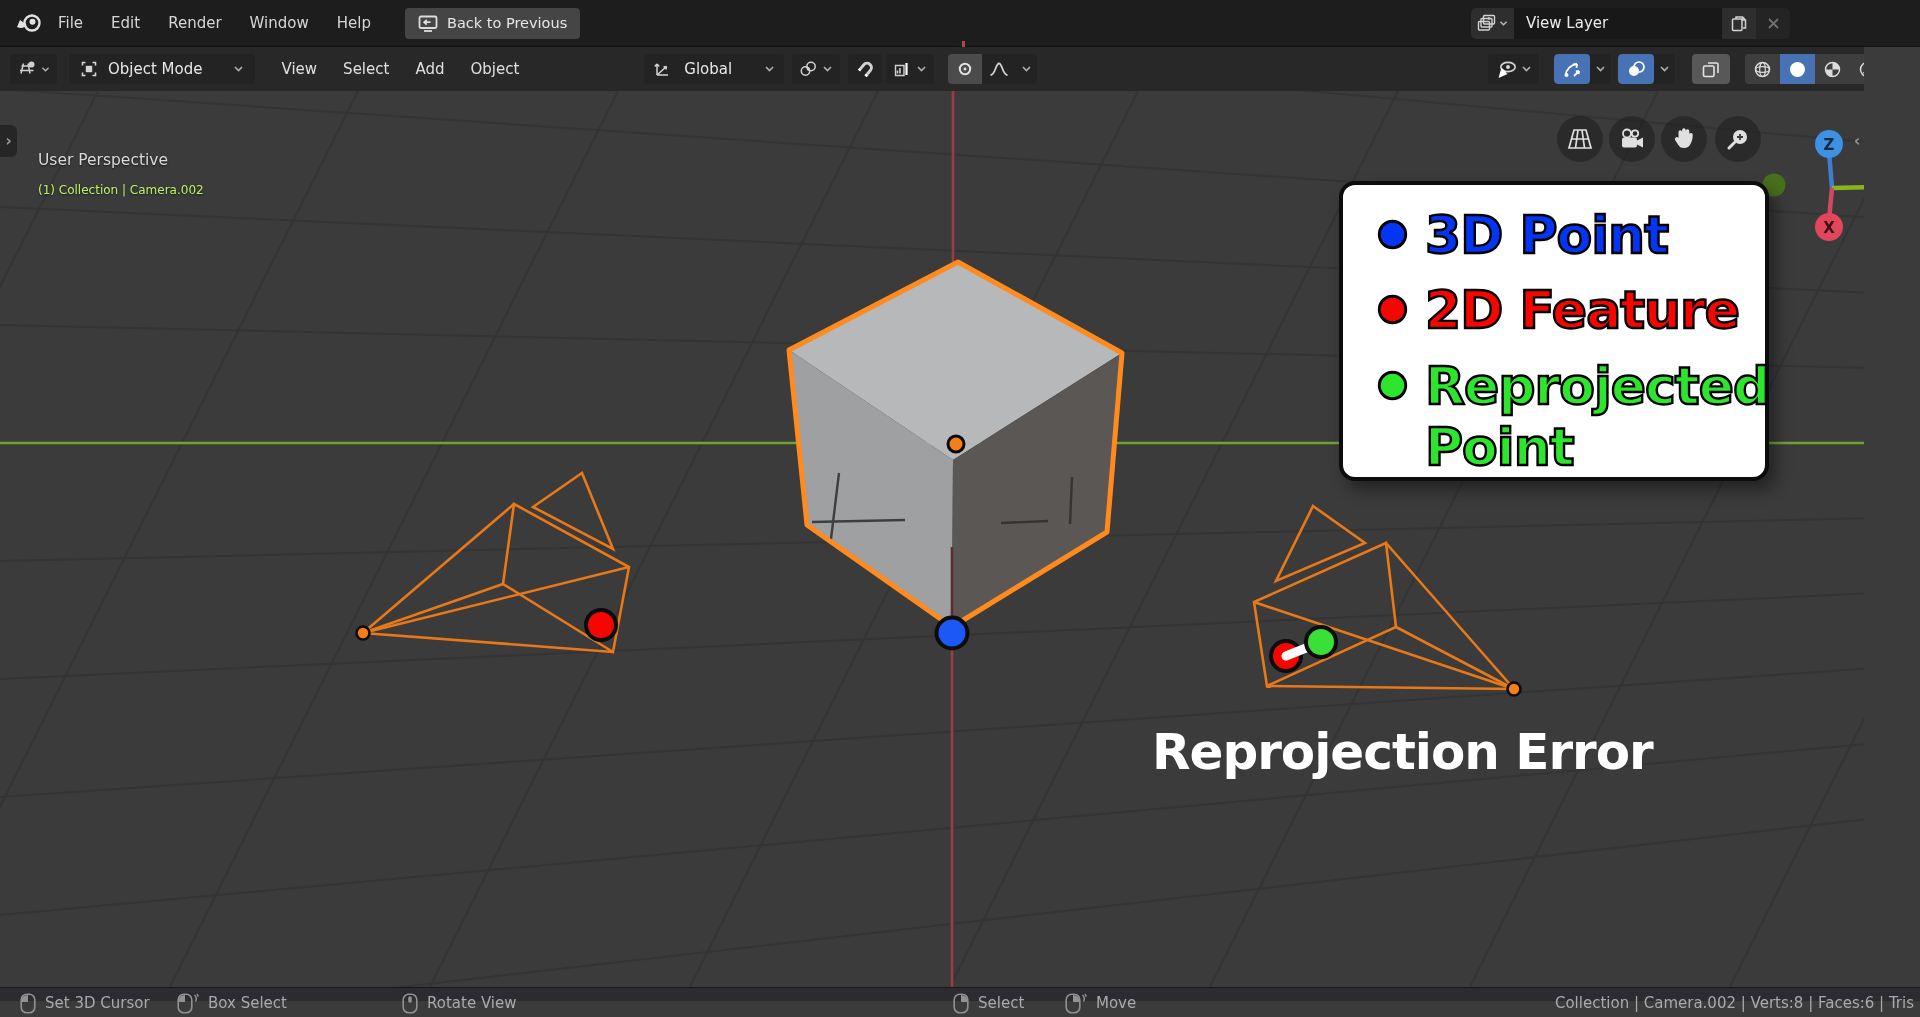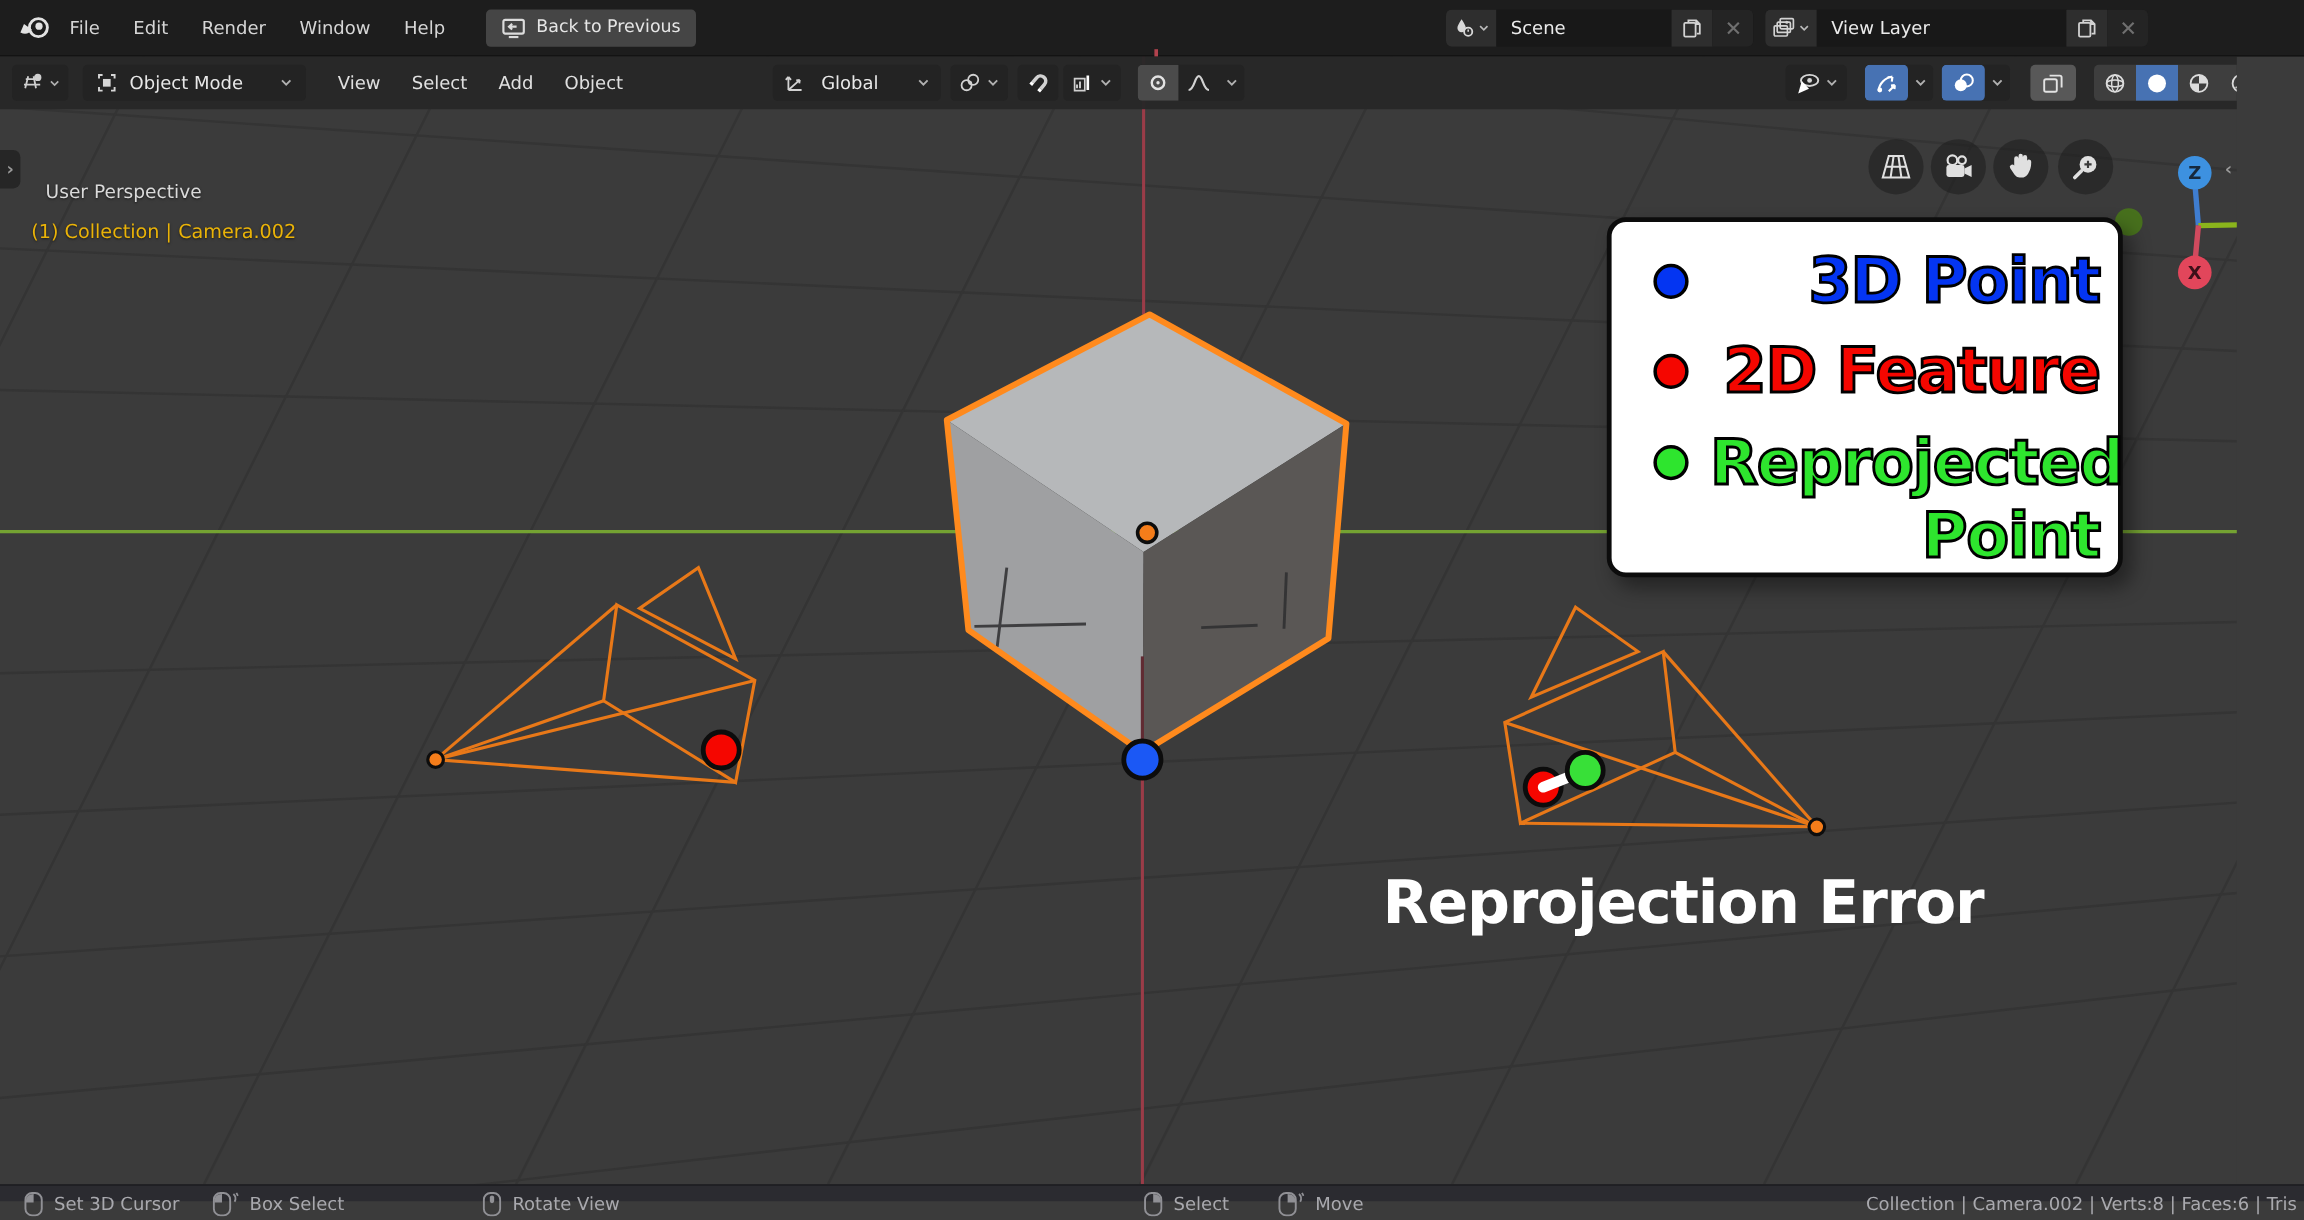--- a/index.html
+++ b/index.html
@@ -16,40 +16,40 @@
   .top-right { margin-left:auto; display:flex; align-items:center; gap:10px; margin-right:130px;}
   .sel-group { display:flex; align-items:center; background:#1d1d1d; border-radius:5px; height:31px; overflow:hidden;}
   .sel-iconwell { background:#2e2e2e; height:31px; display:flex; align-items:center; padding:0 6px; gap:3px;}
   .sel-value { background:#181818; height:31px; display:flex; align-items:center;
                color:#ebebeb; font-size:15px; padding:0 12px; }
   .sel-btn { background:#2e2e2e; height:31px; width:34px; display:flex; align-items:center; justify-content:center;}
   .sel-btn.dim { background:#242424; }
   .red-tick { position:absolute; left:962px; top:41px; width:3px; height:6px; background:#b2434e; }
 
   
-  .viewport { position:relative; width:1864px; height:940px; background:#3b3b3b; overflow:hidden;text-align:right; }
+  .viewport { position:relative; width:1864px; height:940px; background:#3b3b3b; overflow:hidden; }
   .scene-svg { position:absolute; left:0; top:0; z-index:1; }
 
   
   .vheader { position:absolute; left:0; top:0; width:1920px; height:44px; z-index:40;
              background:rgba(40,40,40,.96); display:flex; align-items:center; }
   .vh-btn { background:#232323; border-radius:4px; height:30px; display:flex; align-items:center;
             padding:0 7px; gap:4px; }
   .vh-menu { color:#e0e0e0; font-size:15px; padding:0 13px; }
   .vh-label { color:#e8e8e8; font-size:15px; }
   .seg { display:flex; align-items:center; background:#232323; border-radius:4px; height:30px; overflow:hidden;}
   .seg > div { display:flex; align-items:center; justify-content:center; height:30px; }
   .shade-seg { background:#3e3e3e; }
   .shade-btn { width:35px; }
   .icon-chev { padding:0 5px; }
 
   
   .vp-text1 { position:absolute; left:38px; top:104px; color:#dadada; font-size:15.5px; z-index:10;
               text-shadow:0 1px 2px rgba(0,0,0,.6);}
-  .vp-text2 { position:absolute; left:26px; top:136px; color:#eab308; font-size:16px; z-index:10;
+  .vp-text2 { position:absolute; left:38px; top:136px; color:#bef264; font-size:12px; z-index:10;
               text-shadow:0 1px 2px rgba(0,0,0,.6);}
 
   .edge-tab-left { position:absolute; left:0; top:78px; width:17px; height:32px; background:#262626;
                    border-radius:0 6px 6px 0; display:flex; align-items:center; justify-content:center; z-index:10;}
   .edge-tab-right { position:absolute; right:0; top:78px; width:14px; height:32px;
                     display:flex; align-items:center; justify-content:center; z-index:10;}
   .edge-chev { color:#9a9a9a; font-size:15px; font-weight:bold; }
 
   .nav-btn { position:absolute; width:46px; height:46px; border-radius:50%; background:rgba(26,26,26,.48);
              display:flex; align-items:center; justify-content:center; z-index:20; }
@@ -97,44 +97,20 @@
     <svg width="20" height="17" viewBox="0 0 20 17">
       <rect x="1.5" y="1.5" width="17" height="11.5" rx="1.5" fill="none" stroke="#dcdcdc" stroke-width="1.8"></rect>
       <path d="M10 16 h0 M6 16 h8" stroke="#dcdcdc" stroke-width="1.8"></path>
       <path d="M12.5 7.2 H6.5 M8.8 4.8 L6.2 7.2 L8.8 9.6" fill="none" stroke="#dcdcdc" stroke-width="1.8"></path>
     </svg>
     <span>Back to Previous</span>
   </div>
 
   <div class="top-right">
 
-    <div class="sel-group">
-      <div class="sel-iconwell">
-        <svg width="18" height="18" viewBox="0 0 18 18">
-          <path d="M7 2 C4.8 5.5 3.5 7.5 3.5 9.4 a3.5 3.5 0 0 0 7 0 C10.5 7.5 9.2 5.5 7 2 Z" fill="#d8d8d8"></path>
-          <circle cx="12.5" cy="12.5" r="3.4" fill="none" stroke="#d8d8d8" stroke-width="1.5"></circle>
-          <path d="M12.5 12.5 L12.5 10.6" stroke="#d8d8d8" stroke-width="1.3"></path>
-        </svg>
-        <svg width="9" height="7" viewBox="0 0 10 8">
-          <path d="M1.5 2 L5 5.5 L8.5 2" fill="none" stroke="#b9b9b9" stroke-width="1.6"></path>
-        </svg>
-      </div>
-      <div class="sel-value" style="width:146px;">Scene</div>
-      <div class="sel-btn">
-        <svg width="16" height="17" viewBox="0 0 16 17">
-          <rect x="1.5" y="4" width="9.5" height="11.5" rx="1" fill="none" stroke="#d2d2d2" stroke-width="1.5"></rect>
-          <path d="M5 4 V2 h6.5 l3 3 V13 h-2.5 M11.5 2 v3 h3" fill="none" stroke="#d2d2d2" stroke-width="1.5"></path>
-        </svg>
-      </div>
-      <div class="sel-btn dim">
-        <svg width="13" height="13" viewBox="0 0 13 13">
-          <path d="M2 2 L11 11 M11 2 L2 11" stroke="#6f6f6f" stroke-width="1.8"></path>
-        </svg>
-      </div>
-    </div>
 
     <div class="sel-group">
       <div class="sel-iconwell">
         <svg width="19" height="18" viewBox="0 0 19 18">
           <rect x="1.5" y="7.5" width="11" height="8.5" rx="1" fill="none" stroke="#d2d2d2" stroke-width="1.4"></rect>
           <rect x="4" y="4.5" width="11" height="8.5" rx="1" fill="none" stroke="#d2d2d2" stroke-width="1.4"></rect>
           <rect x="6.5" y="1.5" width="11" height="8.5" rx="1" fill="none" stroke="#d2d2d2" stroke-width="1.4"></rect>
           <circle cx="12" cy="4.5" r="1.3" fill="#d2d2d2"></circle>
         </svg>
         <svg width="9" height="7" viewBox="0 0 10 8">

